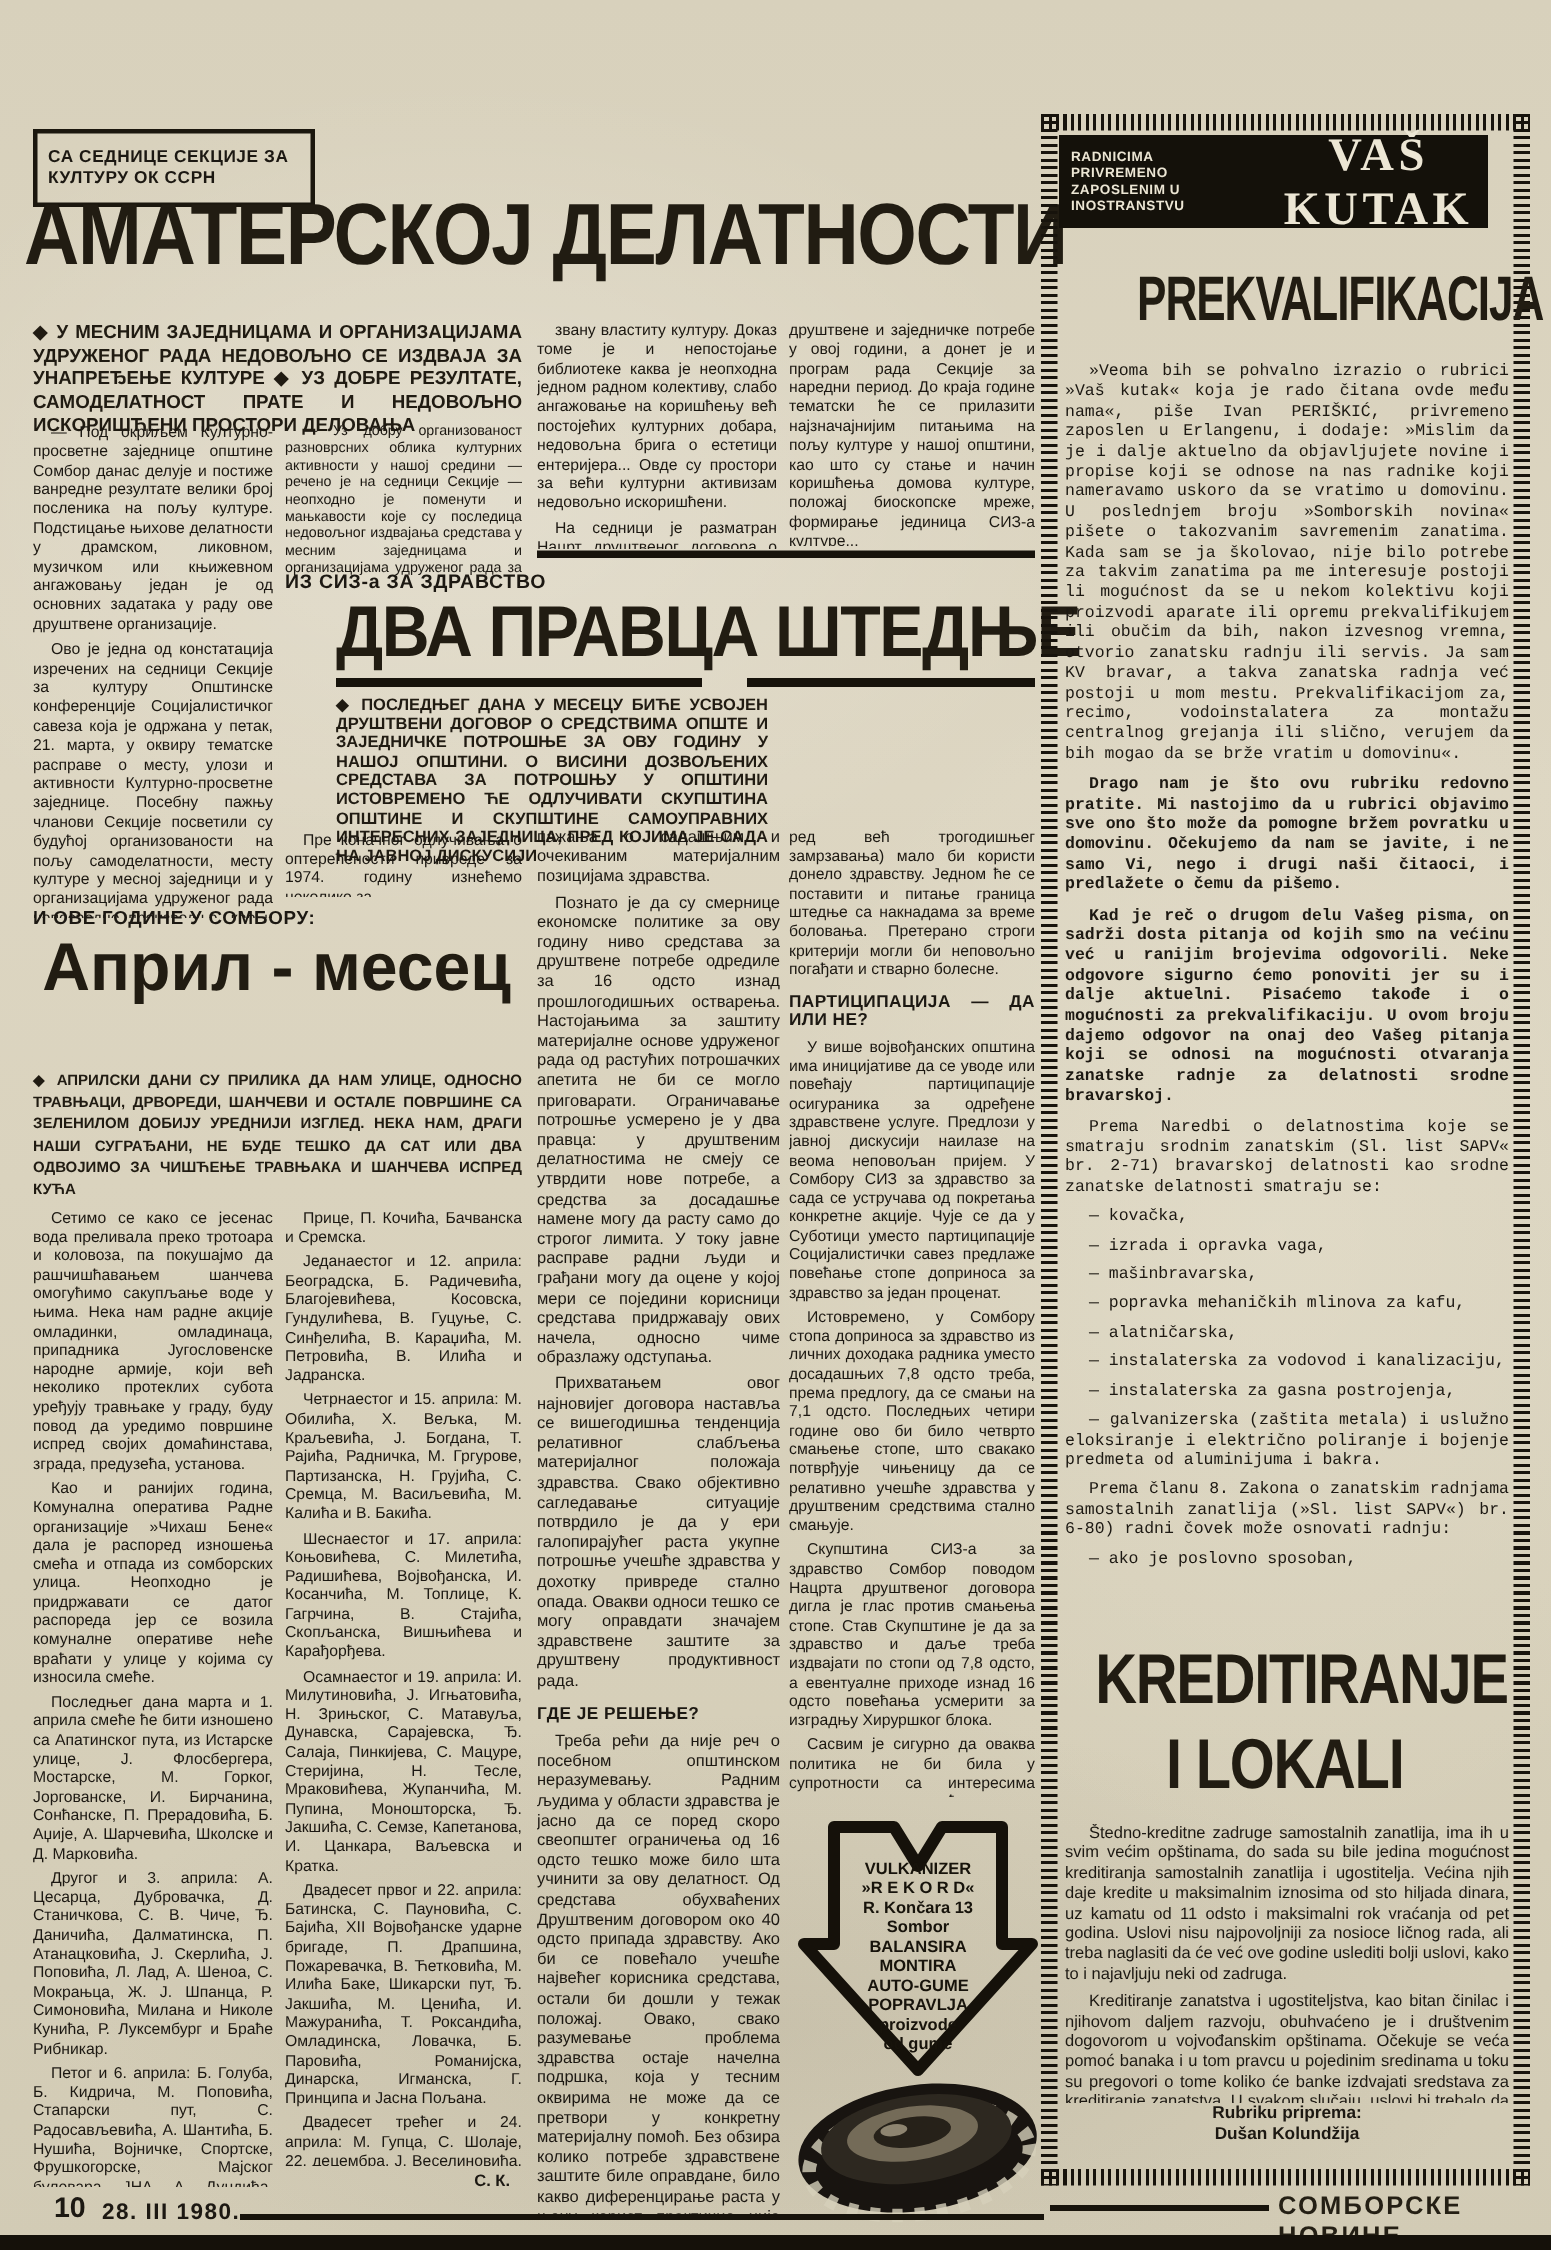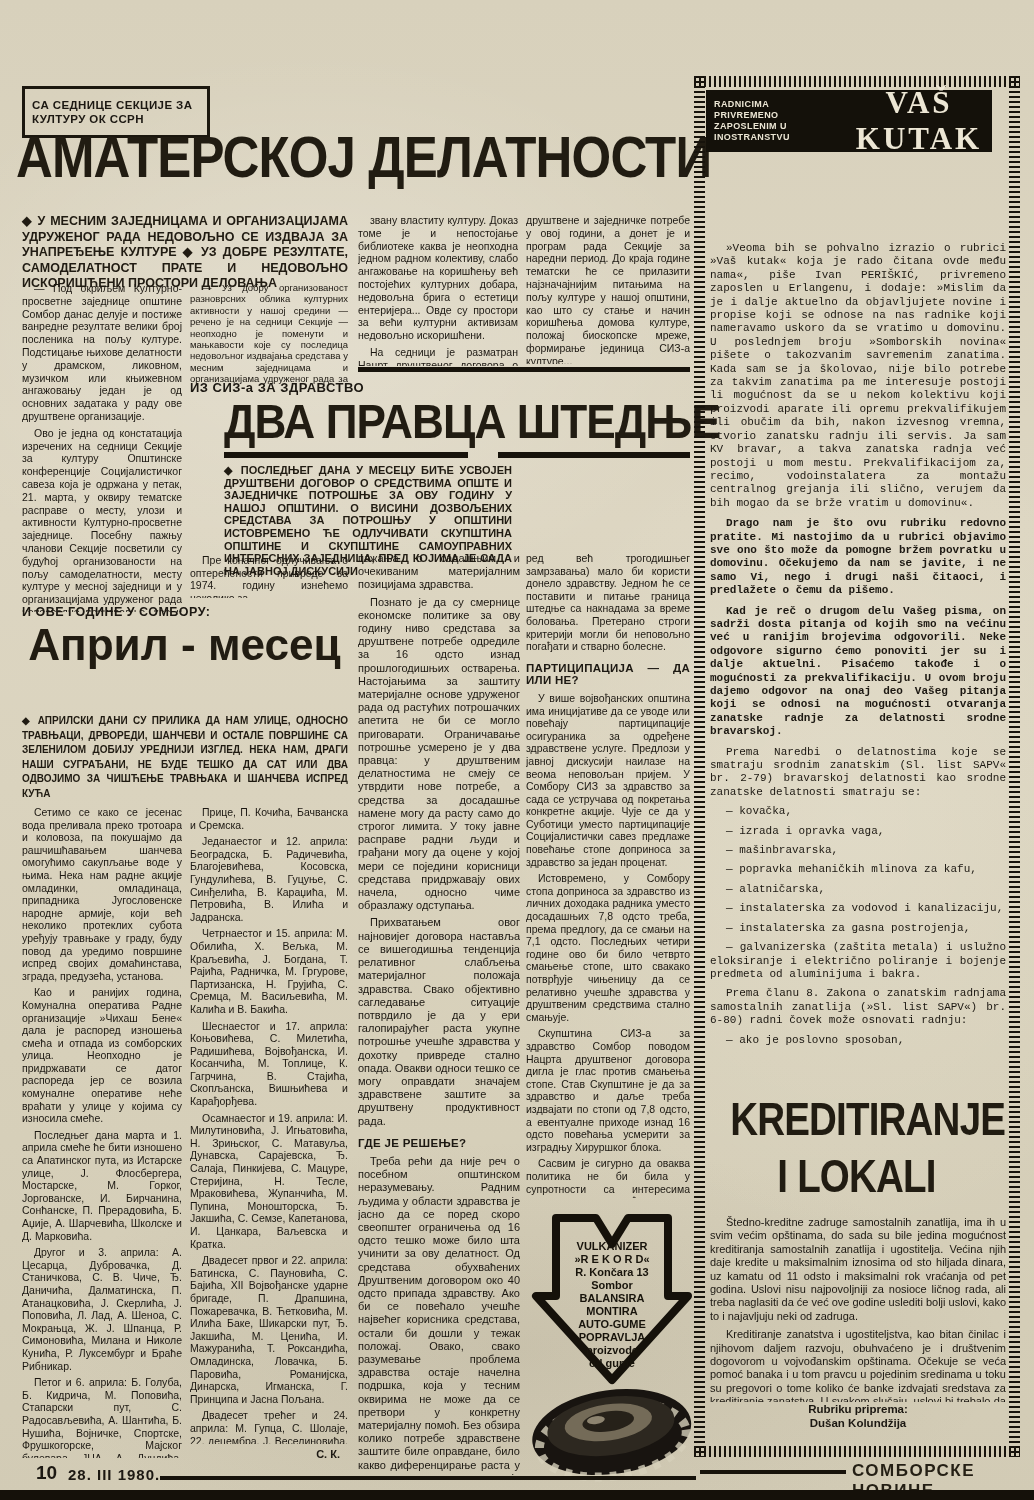--- a/index.html
+++ b/index.html
@@ -173,27 +173,30 @@
 
   <div class="abs vkbox" style="left:706px;top:90px;width:286px;height:62px;gap:16px;">
     <div class="small">
       <div>RADNICIMA PRIVREMENO</div>
       <div>ZAPOSLENIM U</div>
       <div>INOSTRANSTVU</div>
     </div>
     <div class="big">VAŠ KUTAK</div>
   </div>
 
+  <div class="abs" style="left:700px;top:178px;width:314px;text-align:center;">
+    <span class="cond center" style="font-size:42px;transform:scaleX(.7);">PREKVALIFIKACIJA</span>
+  </div>
 
   <div class="abs vk" style="left:710px;top:242px;width:296px;height:808px;font-family:Liberation Mono, monospace;">
 
   <div class="blk p">»Veoma bih se pohvalno izrazio o rubrici »Vaš kutak« koja je rado čitana ovde među nama«, piše Ivan PERIŠKIĆ, privremeno zaposlen u Erlangenu, i dodaje: »Mislim da je i dalje aktuelno da objavljujete novine i propise koji se odnose na nas radnike koji nameravamo uskoro da se vratimo u domovinu. U poslednjem broju »Somborskih novina« pišete o takozvanim savremenim zanatima. Kada sam se ja školovao, nije bilo potrebe za takvim zanatima pa me interesuje postoji li mogućnost da se u nekom kolektivu koji proizvodi aparate ili opremu prekvalifikujem ili obučim da bih, nakon izvesnog vremna, otvorio zanatsku radnju ili servis. Ja sam KV bravar, a takva zanatska radnja već postoji u mom mestu. Prekvalifikacijom za, recimo, vodoinstalatera za montažu centralnog grejanja ili slično, verujem da bih mogao da se brže vratim u domovinu«.</div>
       <div class="blk pb">Drago nam je što ovu rubriku redovno pratite. Mi nastojimo da u rubrici objavimo sve ono što može da pomogne bržem povratku u domovinu. Očekujemo da nam se javite, i ne samo Vi, nego i drugi naši čitaoci, i predlažete o čemu da pišemo.</div>
       <div class="blk pb">Kad je reč o drugom delu Vašeg pisma, on sadrži dosta pitanja od kojih smo na većinu već u ranijim brojevima odgovorili. Neke odgovore sigurno ćemo ponoviti jer su i dalje aktuelni. Pisaćemo takođe i o mogućnosti za prekvalifikaciju. U ovom broju dajemo odgovor na onaj deo Vašeg pitanja koji se odnosi na mogućnosti otvaranja zanatske radnje za delatnosti srodne bravarskoj.</div>
-      <div class="blk p">Prema Naredbi o delatnostima koje se smatraju srodnim zanatskim (Sl. list SAPV« br. 2-79) bravarskoj delatnosti kao srodne zanatske delatnosti smatraju se:</div>
+      <div class="blk p">Prema Naredbi o delatnostima koje se smatraju srodnim zanatskim (Sl. list SAPV« br. 2-71) bravarskoj delatnosti kao srodne zanatske delatnosti smatraju se:</div>
       <div class="blk dash">— kovačka,</div>
       <div class="blk dash">— izrada i opravka vaga,</div>
       <div class="blk dash">— mašinbravarska,</div>
       <div class="blk dash">— popravka mehaničkih mlinova za kafu,</div>
       <div class="blk dash">— alatničarska,</div>
       <div class="blk dash">— instalaterska za vodovod i kanalizaciju,</div>
       <div class="blk dash">— instalaterska za gasna postrojenja,</div>
       <div class="blk dash">— galvanizerska (zaštita metala) i uslužno eloksiranje i električno poliranje i bojenje predmeta od aluminijuma i bakra.</div>
       <div class="blk p">Prema članu 8. Zakona o zanatskim radnjama samostalnih zanatlija (»Sl. list SAPV«) br. 6-80) radni čovek može osnovati radnju:</div>
       <div class="blk dash">— ako je poslovno sposoban,</div>

